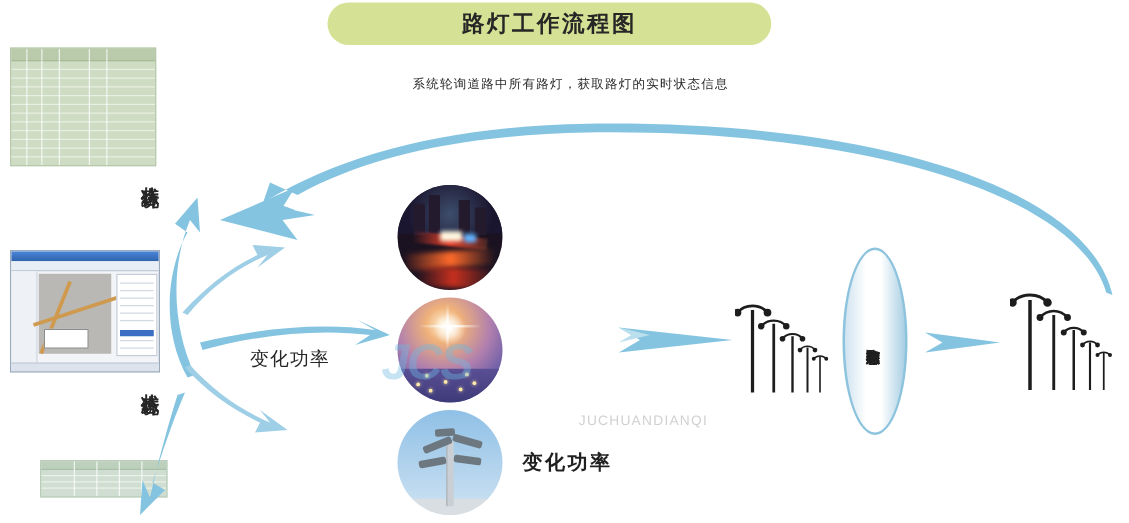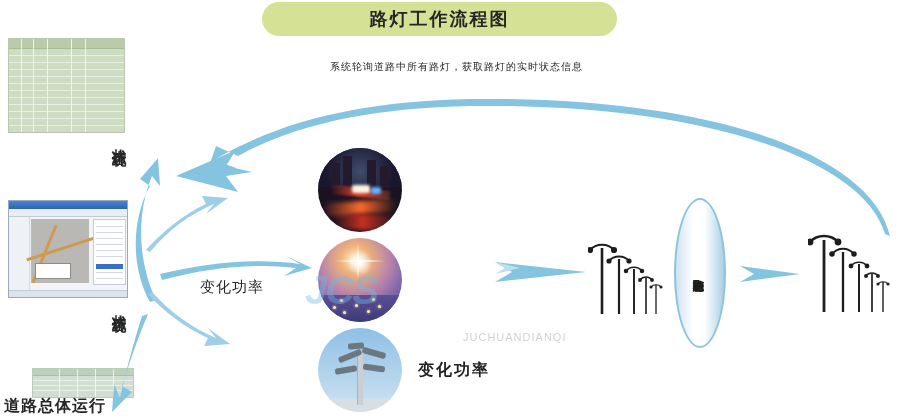--- a/index.html
+++ b/index.html
@@ -259,21 +259,20 @@
   <div class="shot tbl-bot">
     <div class="tbl-head2"></div>
     <div class="vline" style="left:26px;"></div>
     <div class="vline" style="left:44px;"></div>
     <div class="vline" style="left:62px;"></div>
     <div class="vline" style="left:80px;"></div>
     <div class="hline" style="top:11px;"></div>
     <div class="hline" style="top:16px;"></div>
     <div class="hline" style="top:21px;"></div>
   </div>
-  <div class="lbl-under cn" style="left:4px;top:396px;">道路总体运行</div>
 
   <svg class="arrows" viewBox="0 0 903 418">
 
     <path d="M 890 236 C 870 150 700 96 470 99 C 360 101 278 122 214 160
              L 236 168 L 205 178 L 216 146
              L 238 156 C 296 124 372 108 470 106 C 694 103 862 156 885 234 Z" fill="#84c4e0"></path>
 
     <path d="M 156 300 C 138 262 136 214 152 176
              L 160 186 L 158 158 L 140 179
              L 150 186 C 132 218 130 266 150 302 Z" fill="#84c4e0"></path>

